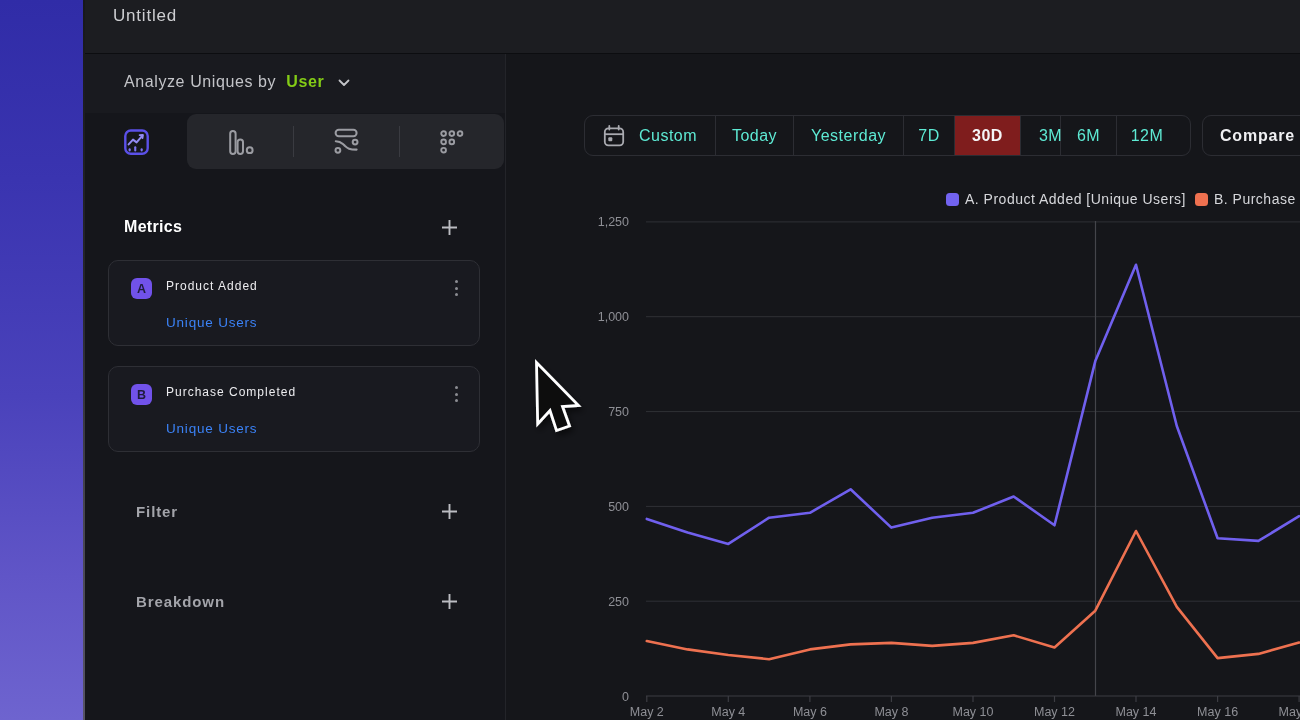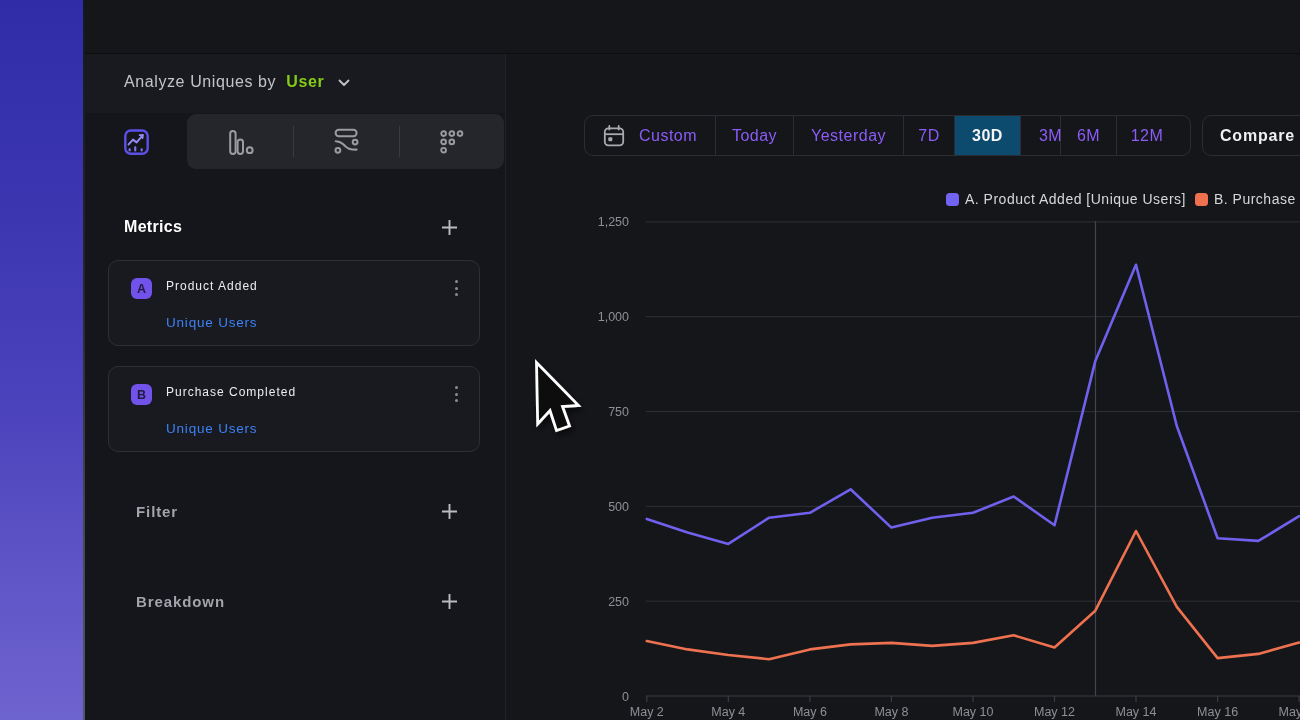--- a/index.html
+++ b/index.html
@@ -33,36 +33,39 @@
     display:flex; align-items:center; justify-content:center; }
   .ctitle { position:absolute; left:57px; top:18px; font-size:12px; font-weight:normal; color:#ececef; letter-spacing:1px; }
   .csub { position:absolute; left:57px; top:54px; font-size:13.5px; color:#3b82f6; letter-spacing:.8px; }
   .kebab { position:absolute; right:20px; top:19px; width:4px; }
   .kebab i { display:block; width:3.1px; height:3.1px; border-radius:50%; background:#8b8c92; margin:0 0 3.5px 0; }
   .sech { font-size:15px; font-weight:bold; color:#a3a4aa; letter-spacing:.9px;margin-left:12px; }
   
   #seg { left:584px; top:115px; width:607px; height:41px; border:1px solid #2c2d33;
     border-radius:9px; display:flex; align-items:stretch; }
   #seg .s { display:flex; align-items:center; justify-content:center; font-size:16px; letter-spacing:.5px;
-    color:#8b5cf6; border-right:1px solid #2c2d33; white-space:nowrap; }
+    color:#5eead4; border-right:1px solid #2c2d33; white-space:nowrap; }
   #seg .s:last-child { border-right:none; }
-  #seg .active { background:#0c4a6e; color:#f5f5f7; font-weight:bold; }
+  #seg .active { background:#7f1d1d; color:#f5f5f7; font-weight:bold; }
   #compare { left:1202px; top:115px; width:120px; height:41px; border:1px solid #2c2d33;
     border-radius:9px; display:flex; align-items:center; font-size:16px; letter-spacing:.8px; font-weight:bold;
     color:#f0f0f3; padding-left:17px; }
   
   #legend { left:946px; top:191px; width:360px; height:16px; display:flex; align-items:center;
     overflow:hidden; font-size:14px; letter-spacing:.5px; color:#d6d7db; white-space:nowrap; }
   .sw { width:13px; height:13px; border-radius:3.5px; flex:none; }
 </style>
 </head>
 <body>
 <div id="stage">
   <div class="abs" id="grad"></div>
   <div class="abs" id="gradline"></div>
+  <div class="abs" id="topbar">
+      <div class="title">Untitled</div>
+    </div>
   <div class="abs" id="topdiv"></div>
   <div class="abs" id="panel"></div>
   <div class="abs" id="phead">
       <div class="t">Analyze Uniques by&nbsp; <span class="u">User</span>
     <svg width="12" height="8" viewBox="0 0 12 8" style="margin-left:9px" fill="none">
           <path d="M1.5 1.5 L6 6 L10.5 1.5" stroke="#c3c4c8" stroke-width="1.8" stroke-linecap="round" stroke-linejoin="round"></path>
         </svg></div>
     </div>
   <div class="abs" id="vdiv"></div>
 

